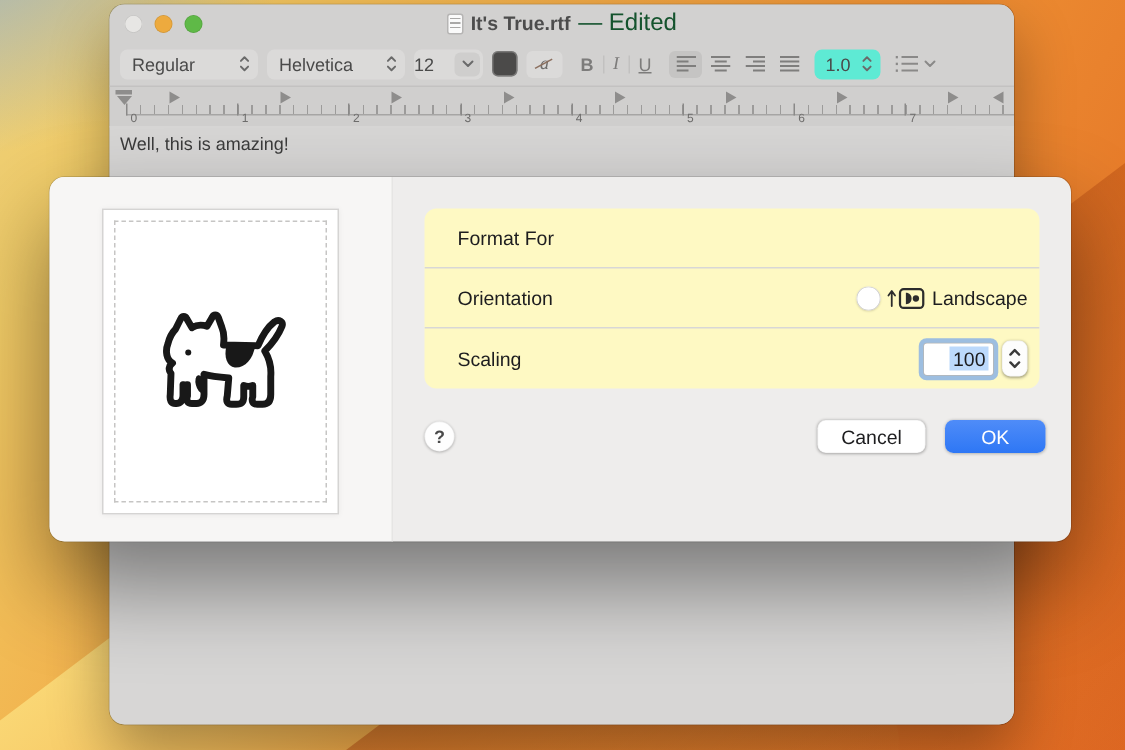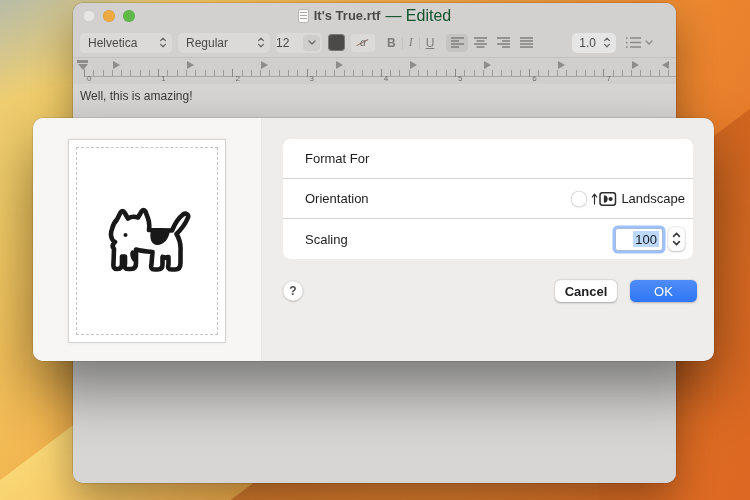--- a/index.html
+++ b/index.html
@@ -49,21 +49,21 @@
   .a-slash{width:24px;height:18px;border-radius:4px;background:#dbdad9;display:flex;align-items:center;justify-content:center;
     font-size:12px;font-style:italic;color:#6e6d6c;position:relative;font-family:"Liberation Serif",serif;}
   .a-slash::after{content:"";position:absolute;left:5px;top:8px;width:13px;height:1.4px;background:#8c6f5e;transform:rotate(-28deg);}
   .biu{display:flex;align-items:center;height:18px;}
   .biu span{font-size:12px;color:#7d7c7b;padding:0 6px;}
   .biu .sep{width:1px;height:12px;background:#c2c1c0;padding:0;}
   .b{font-weight:bold}.i{font-style:italic;font-family:"Liberation Serif",serif}.u{text-decoration:underline}
   .align-group{display:flex;align-items:center;gap:1px;}
   .align-btn{width:22px;height:18px;border-radius:4px;display:flex;align-items:center;justify-content:center;}
   .align-btn.active{background:#c5c4c3;}
-  .spacing-box{width:44px;height:20px;background:#e5e5e5;border-radius:5px;display:flex;align-items:center;justify-content:space-between;padding:0 5px 0 7px;font-size:12px;color:#4a4a4a;box-sizing:border-box;margin-left:29px;}
+  .spacing-box{width:44px;height:20px;background:#5eead4;border-radius:5px;display:flex;align-items:center;justify-content:space-between;padding:0 5px 0 7px;font-size:12px;color:#4a4a4a;box-sizing:border-box;}
   .list-box{display:flex;align-items:center;gap:4px;padding:0 4px;height:20px;}
   
   .ruler{height:26px;background:#d0cfce;border-bottom:1px solid #bfbebd;position:relative;}
   .tab-marker{position:absolute;top:3px;width:0;height:0;
     border-top:4px solid transparent;border-bottom:4px solid transparent;border-left:7px solid #8e8d8c;}
   .margin-marker-right{position:absolute;top:3px;left:589px;width:0;height:0;
     border-top:4px solid transparent;border-bottom:4px solid transparent;border-right:7px solid #8e8d8c;}
   .indent-widget{position:absolute;left:4px;top:2px;width:11px;height:10px;}
   .indent-widget .bar{position:absolute;left:0;top:0;width:11px;height:2.5px;background:#8e8d8c;}
   .indent-widget .tri{position:absolute;left:0.5px;top:4px;width:0;height:0;
@@ -78,21 +78,21 @@
   
   .dialog{position:absolute;left:33px;top:118px;width:681px;height:243px;border-radius:10px;overflow:hidden;
     display:flex;background:#eeedec;
     box-shadow:0 28px 60px rgba(0,0,0,0.45), 0 0 0 0.5px rgba(0,0,0,0.18);}
   .preview-pane{width:229px;background:#f7f6f5;border-right:1px solid #e6e5e4;position:relative;box-sizing:border-box;flex:none;}
   .page-preview{position:absolute;left:35px;top:21px;width:158px;height:204px;background:#fff;
     border:1px solid #d5d4d3;box-sizing:border-box;box-shadow:0 0 4px rgba(0,0,0,0.06);}
   .page-margins{position:absolute;inset:7px;border:1px dashed #c6c5c4;}
   .dog{position:absolute;left:34px;top:60px;}
   .form-pane{flex:1;padding:21px 17px 0 21px;box-sizing:border-box;position:relative;}
-  .form-group{width:410px;background:#ffffff;border-radius:8px;overflow:hidden;}
+  .form-group{width:410px;background:#fef9c3;border-radius:8px;overflow:hidden;}
   .form-row{height:40px;display:flex;align-items:center;justify-content:space-between;
     padding:0 8px 0 22px;border-bottom:1px solid #d8d7d6;box-sizing:border-box;}
   .form-row:last-child{border-bottom:none;}
   .row-label{font-size:13px;color:#1d1d1f;}
   .row-value{display:flex;align-items:center;gap:7px;}
   .value-text{font-size:13px;color:#1d1d1f;}
   .value-detail{font-size:11px;color:#8b8b8b;}
   .popup-chevrons{display:flex;}
   
   .radio{width:16px;height:16px;border-radius:50%;box-sizing:border-box;}
@@ -109,22 +109,22 @@
   .scale-value{font-size:13px;color:#1b1b1d;background:#bcd9fb;padding:0.5px 2px;}
   .stepper{width:17px;height:24px;border-radius:5.5px;background:#fdfdfd;margin-left:2px;
     box-shadow:0 0.5px 2px rgba(0,0,0,0.35), inset 0 0 0 0.5px rgba(0,0,0,0.05);
     display:flex;flex-direction:column;align-items:center;justify-content:center;}
   
   .dialog-footer{margin-top:21px;display:flex;align-items:center;}
   .help-btn{width:20px;height:20px;border-radius:50%;background:#fefefe;
     box-shadow:0 0.5px 2px rgba(0,0,0,0.3), inset 0 0 0 0.5px rgba(0,0,0,0.06);
     display:flex;align-items:center;justify-content:center;font-size:12px;font-weight:bold;color:#4a4a4a;}
   .btn{height:22px;border-radius:5.5px;font-size:13px;display:flex;align-items:center;justify-content:center;box-sizing:border-box;}
-  .btn-cancel{width:62px;background:#fff;color:#1d1d1f;margin-left:auto;
-    box-shadow:0 0.5px 2px rgba(0,0,0,0.3), inset 0 0 0 0.5px rgba(0,0,0,0.05);font-weight:bold;}
+  .btn-cancel{width:72px;background:#fff;color:#1d1d1f;margin-left:auto;
+    box-shadow:0 0.5px 2px rgba(0,0,0,0.3), inset 0 0 0 0.5px rgba(0,0,0,0.05);}
   .btn-ok{width:67px;background:linear-gradient(180deg,#4f8cf8,#2e77f5);color:#fff;margin-left:13px;
     box-shadow:0 0.5px 2px rgba(0,0,0,0.25);}
 </style>
 </head>
 <body>
 
 <div class="wallpaper">
   <div class="wp-ribbon-yellow"></div>
   <div class="wp-ribbon-dark"></div>
 </div>
@@ -137,28 +137,28 @@
       <div class="tl tl-zoom"></div>
     </div>
     <div class="title-wrap">
       <span class="doc-icon"></span>
       <span class="win-title">It's True.rtf</span>
       <span class="win-edited">— Edited</span>
     </div>
   </div>
 
   <div class="toolbar">
+    <div class="tb-select sel-style">
+      <span>Regular</span>
+      <svg class="chev-ud" width="8" height="13" viewBox="0 0 8 13">
+          <path d="M1.6 4.6 L4 2.2 L6.4 4.6 M1.6 8.4 L4 10.8 L6.4 8.4" fill="none" stroke="#6a6a6a" stroke-width="1.3" stroke-linecap="round" stroke-linejoin="round"></path>
+        </svg>
+    </div>
     <div class="tb-select sel-font">
       <span>Helvetica</span>
-      <svg class="chev-ud" width="8" height="13" viewBox="0 0 8 13">
-          <path d="M1.6 4.6 L4 2.2 L6.4 4.6 M1.6 8.4 L4 10.8 L6.4 8.4" fill="none" stroke="#6a6a6a" stroke-width="1.3" stroke-linecap="round" stroke-linejoin="round"></path>
-        </svg>
-    </div>
-    <div class="tb-select sel-style">
-      <span>Regular</span>
       <svg class="chev-ud" width="8" height="13" viewBox="0 0 8 13">
           <path d="M1.6 4.6 L4 2.2 L6.4 4.6 M1.6 8.4 L4 10.8 L6.4 8.4" fill="none" stroke="#6a6a6a" stroke-width="1.3" stroke-linecap="round" stroke-linejoin="round"></path>
         </svg>
     </div>
     <div class="size-box">
       <span class="size-num">12</span>
       <span class="size-drop">
         <svg width="8" height="5" viewBox="0 0 8 5">
             <path d="M1 1 L4 4 L7 1" fill="none" stroke="#6a6a6a" stroke-width="1.3" stroke-linecap="round" stroke-linejoin="round"></path>
           </svg>

